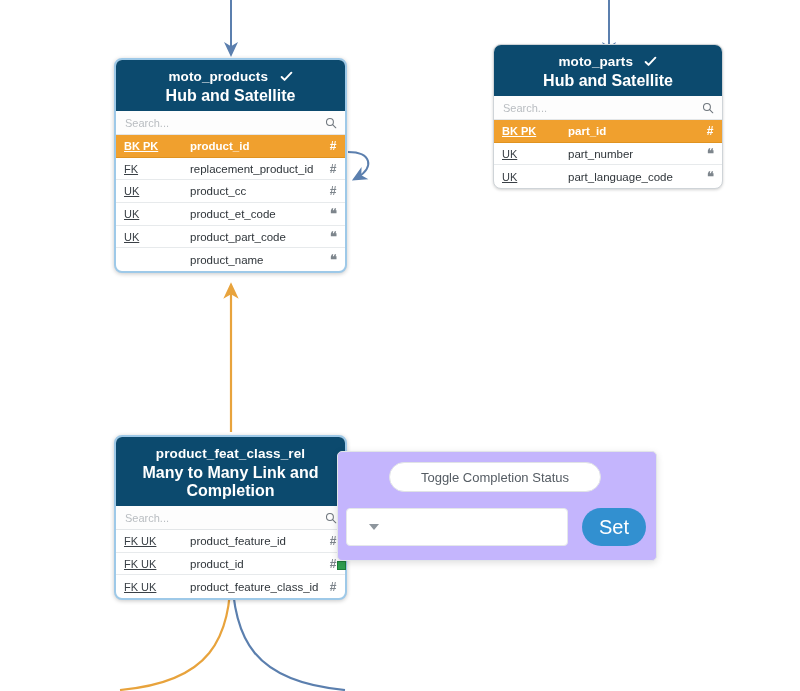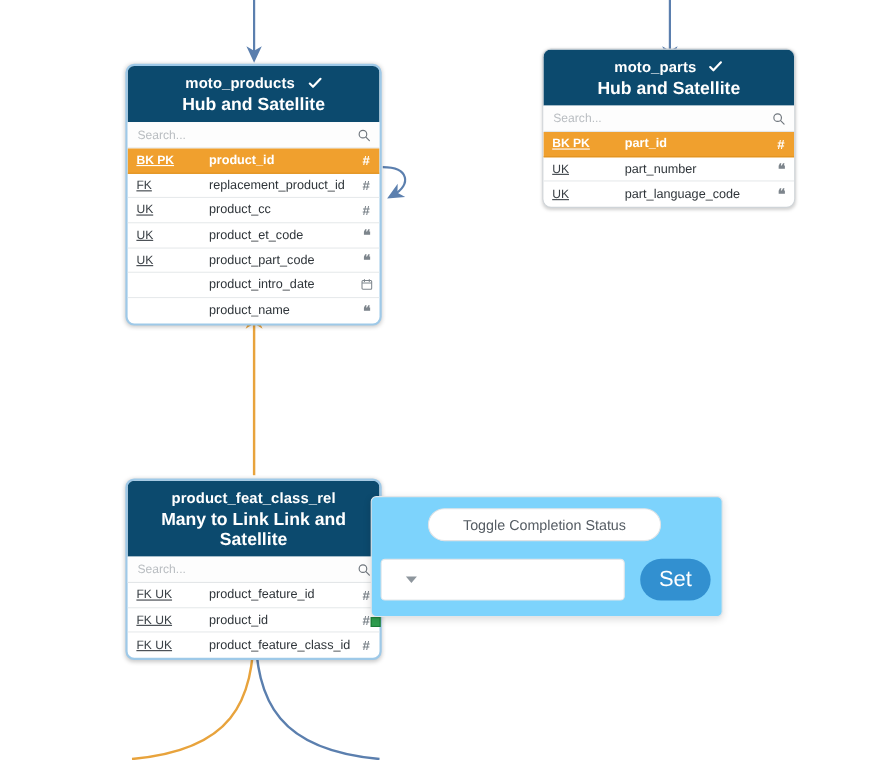--- a/index.html
+++ b/index.html
@@ -145,21 +145,21 @@
     background: #2f9e4f;
     border: 1px solid #1d7c39;
     z-index: 9;
   }
 
   
   #object-type-panel {
     position: absolute;
     left: 337px; top: 451px;
     width: 320px; height: 110px;
-    background: #7dd3fc;
+    background: #c4b5fd;
     border: 1px solid #e2e5e8;
     border-radius: 5px;
     box-shadow: 0 2px 7px rgba(0,0,0,0.13);
     z-index: 20;
     box-sizing: border-box;
   }
   #toggle-completion-button {
     position: absolute;
     left: 51px; top: 10px;
     width: 212px; height: 30px;
@@ -274,29 +274,20 @@
         <span class="colname">product_et_code</span>
         <span class="typeicon"><span class="quote-glyph">❝</span></span>
       </div>
       <div class="row">
         <span class="keys">UK</span>
         <span class="colname">product_part_code</span>
         <span class="typeicon"><span class="quote-glyph">❝</span></span>
       </div>
       <div class="row">
         <span class="keys"></span>
-        <span class="colname">product_intro_date</span>
-        <span class="typeicon"><svg viewBox="0 0 16 16" class="cal-glyph">
-            <rect x="1.6" y="3" width="12.8" height="11.4" rx="1.3" stroke="#7d858c" stroke-width="1.4" fill="none"></rect>
-            <path d="M1.6,6.2 L14.4,6.2" stroke="#7d858c" stroke-width="1.4"></path>
-            <path d="M4.8,1.5 L4.8,4.2 M11.2,1.5 L11.2,4.2" stroke="#7d858c" stroke-width="1.4" stroke-linecap="round"></path>
-          </svg></span>
-      </div>
-      <div class="row">
-        <span class="keys"></span>
         <span class="colname">product_name</span>
         <span class="typeicon"><span class="quote-glyph">❝</span></span>
       </div>
     </div>
 </div>
 
 <div class="entity unselected" id="entity-moto-parts">
   <div class="entity-header">
     <span class="entity-title">moto_parts</span>
     <svg class="check-icon" viewBox="0 0 16 16">
@@ -326,21 +317,21 @@
         <span class="keys">UK</span>
         <span class="colname">part_language_code</span>
         <span class="typeicon"><span class="quote-glyph">❝</span></span>
       </div>
     </div>
 </div>
 
 <div class="entity selected" id="entity-pfcr">
   <div class="entity-header">
     <span class="entity-title">product_feat_class_rel</span>
-    <div class="entity-subtitle">Many to Link Link and Satellite</div>
+    <div class="entity-subtitle">Many to Many Link and Completion</div>
   </div>
   <div class="entity-search">
     <span class="placeholder">Search...</span>
     <svg class="search-icon" viewBox="0 0 16 16">
       <circle cx="6.6" cy="6.6" r="4.6" stroke="#6f767d" stroke-width="1.4" fill="none"></circle>
       <path d="M10.2,10.2 L14.4,14.4" stroke="#6f767d" stroke-width="1.4" stroke-linecap="round"></path>
     </svg>
   </div>
   <div class="rows">
       <div class="row">

